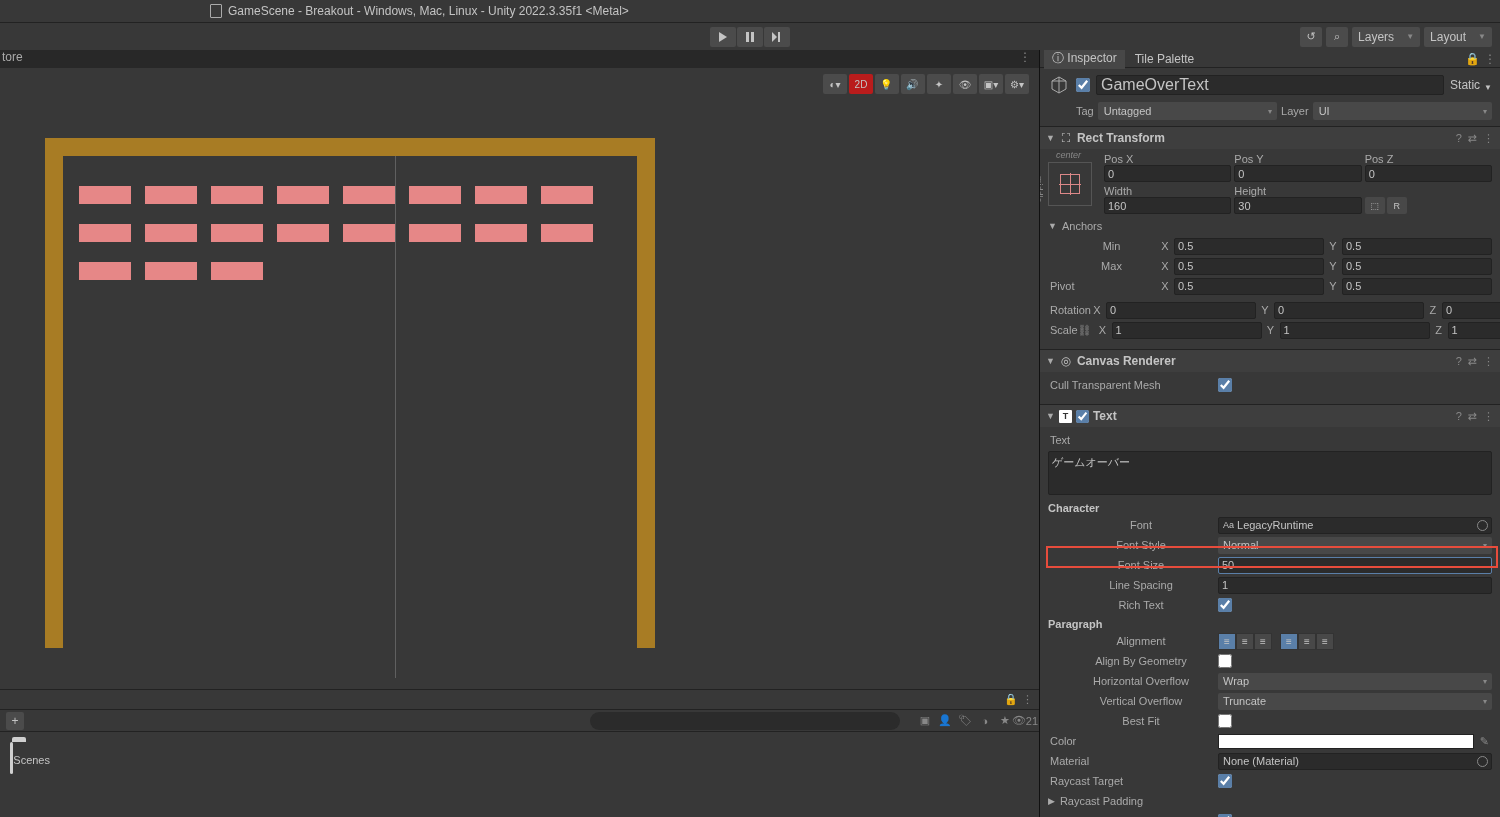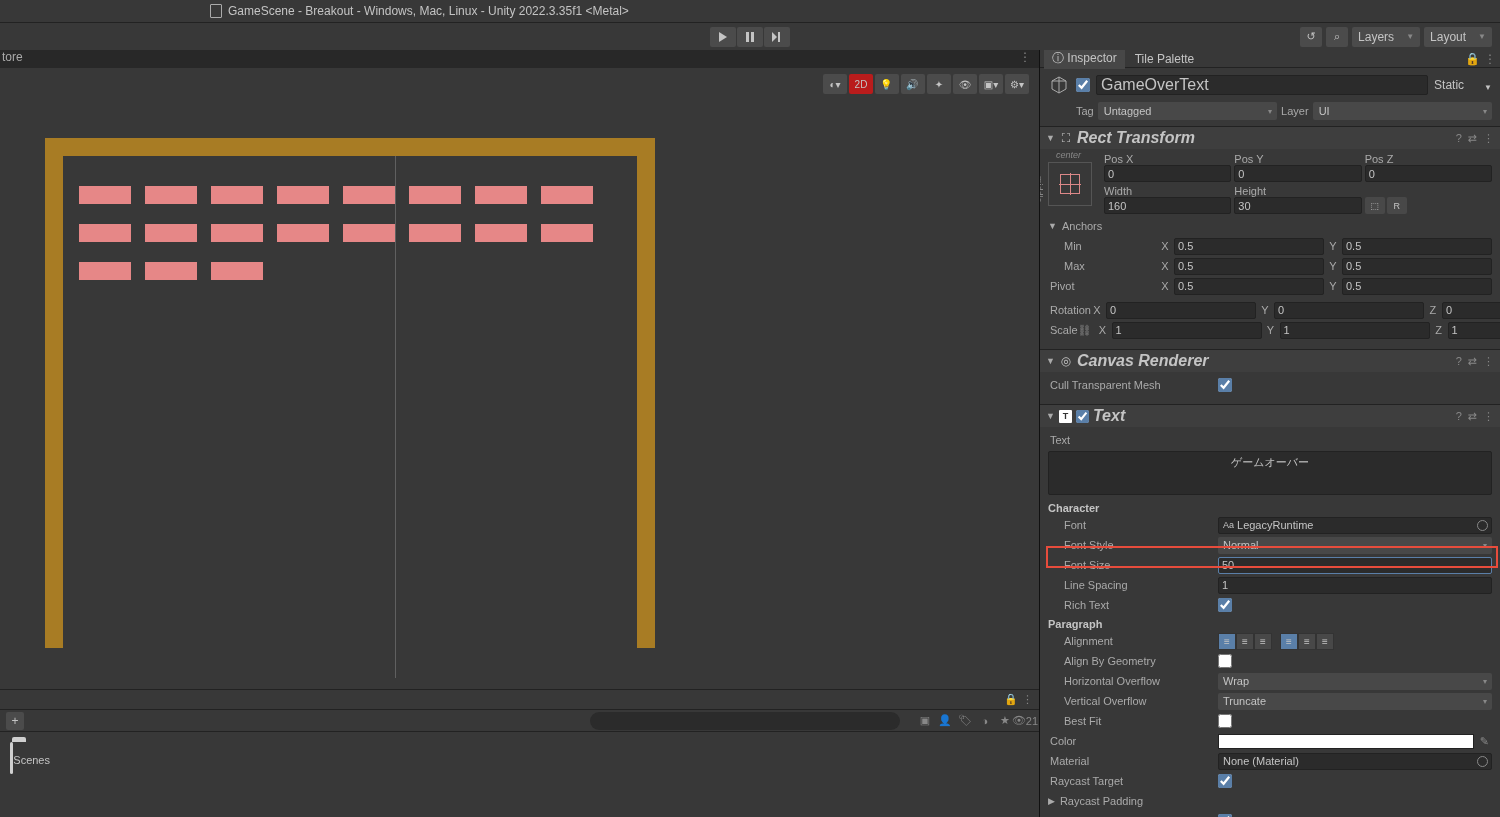--- a/index.html
+++ b/index.html
@@ -65,32 +65,32 @@
 .inspector-tabs .tab.active { background: #474747; }
 .inspector-tabs .right { margin-left: auto; display: flex; gap: 4px; color: #888; }
 
 
 .go-header { padding: 6px 8px; display: flex; flex-direction: column; gap: 6px; }
 .go-row1 { display: flex; align-items: center; gap: 6px; }
 .go-cube { width: 22px; height: 22px; display: flex; align-items: center; justify-content: center; color: #aaa; }
 .go-check { width: 14px; height: 14px; }
 .go-name { flex: 1; }
 .go-name input { width: 100%; height: 20px; background: #2b2b2b; border: 1px solid #222; color: #c4c4c4; padding: 0 4px; font-size: 16px; border-radius: 2px; }
-.go-static { display: flex; align-items: flex-end; gap: 20px; font-size: 12px; }
+.go-static { display: flex; align-items: flex-end; gap: 4px; font-size: 12px; }
 .go-row2 { display: flex; align-items: center; gap: 4px; padding-left: 28px; }
 .go-row2 label { font-size: 11px; color: #aaa; }
 .go-row2 .dd { flex: 1; height: 18px; background: #484848; border-radius: 2px; padding: 0 6px; display: flex; align-items: center; font-size: 11px; position: relative; cursor: pointer; }
 .go-row2 .dd::after { content: '▾'; position: absolute; right: 5px; font-size: 8px; color: #888; }
 
 
 .component { border-top: 1px solid #222; }
 .comp-header { height: 22px; background: #3e3e3e; display: flex; align-items: center; padding: 0 6px; gap: 4px; cursor: pointer; }
 .comp-header .arrow { font-size: 9px; color: #aaa; }
 .comp-header .comp-icon { width: 14px; height: 14px; display: flex; align-items: center; justify-content: center; }
-.comp-header .comp-title { font-weight: 600; font-size: 16px; font-style: italic; }
+.comp-header .comp-title { font-weight: 600; font-size: 12px; }
 .comp-header .comp-right { margin-left: auto; display: flex; gap: 6px; color: #888; font-size: 11px; }
 .comp-header .comp-right span { cursor: pointer; }
 .comp-header .comp-check { width: 13px; height: 13px; }
 
 .comp-body { padding: 4px 8px 8px 8px; }
 
 
 .rect-row { display: flex; gap: 4px; margin-bottom: 3px; align-items: center; }
 .anchor-preset { width: 44px; height: 44px; border: 1px solid #555; display: flex; align-items: center; justify-content: center; margin-right: 8px; position: relative; cursor: pointer; }
 .anchor-preset .cross { position: absolute; width: 20px; height: 20px; border: 1px solid #d88; }
@@ -100,33 +100,33 @@
 .anchor-label { position: absolute; font-size: 9px; color: #888; }
 .anchor-label.c { top: -12px; left: 8px; font-style: italic; }
 .anchor-label.m { left: -14px; top: 14px; writing-mode: vertical-rl; }
 
 .rect-fields { flex: 1; display: grid; grid-template-columns: 1fr 1fr 1fr; gap: 3px; }
 .rect-col label { font-size: 11px; color: #aaa; display: block; }
 .rect-col input, .vec-input { width: 100%; height: 17px; background: #2b2b2b; border: 1px solid #222; color: #c4c4c4; padding: 0 3px; font-size: 11px; border-radius: 2px; }
 
 .prop-row { display: flex; align-items: center; margin-bottom: 2px; min-height: 18px; }
 .prop-row > label, .prop-label { width: 170px; font-size: 11px; color: #aaa; padding-left: 2px; }
-.prop-row .indent1 { padding-left: 16px; }
+.prop-row .indent1 { padding-left: 16px; text-align: center; }
 .prop-value { flex: 1; display: flex; gap: 3px; align-items: center; }
 .prop-value .xyz-label { width: 12px; font-size: 11px; color: #aaa; text-align: center; }
 .prop-value input.num { flex: 1; min-width: 0; height: 17px; background: #2b2b2b; border: 1px solid #222; color: #c4c4c4; padding: 0 3px; font-size: 11px; border-radius: 2px; }
 .prop-value .dd2 { flex: 1; height: 17px; background: #484848; padding: 0 5px; display: flex; align-items: center; font-size: 11px; border-radius: 2px; cursor: pointer; position: relative; }
 .prop-value .dd2::after { content: '▾'; position: absolute; right: 5px; font-size: 8px; color: #888; }
 .prop-value .obj-field { flex: 1; height: 17px; background: #2b2b2b; padding: 0 4px; display: flex; align-items: center; font-size: 11px; border: 1px solid #222; border-radius: 2px; position: relative; }
 .prop-value .obj-field .circ { position: absolute; right: 3px; width: 11px; height: 11px; border: 1px solid #888; border-radius: 50%; cursor: pointer; }
 
 .disclosure { font-size: 9px; color: #aaa; margin-right: 3px; }
 .section-label { font-size: 11px; font-weight: 600; color: #c4c4c4; margin: 4px 0 2px 0; }
 
-.textarea-field { width: 100%; height: 44px; background: #2b2b2b; border: 1px solid #222; color: #c4c4c4; padding: 3px; font-size: 11px; border-radius: 2px; resize: none; text-align: center; }
+.textarea-field { width: 100%; height: 44px; background: #2b2b2b; border: 1px solid #222; color: #c4c4c4; padding: 3px; font-size: 11px; border-radius: 2px; resize: none; }
 
 .align-btns { display: flex; gap: 8px; }
 .align-group { display: flex; }
 .align-btn { width: 18px; height: 17px; background: #484848; border: 1px solid #333; display: flex; align-items: center; justify-content: center; font-size: 10px; cursor: pointer; }
 .align-btn.active { background: #5a7fa8; }
 
 .color-swatch { flex: 1; height: 15px; background: #fff; border: 1px solid #222; cursor: pointer; position: relative; }
 .color-swatch .eyedrop { position: absolute; right: -16px; top: 0; color: #888; font-size: 11px; }
 
 .scale-lock { font-size: 11px; color: #888; margin-right: 2px; }

